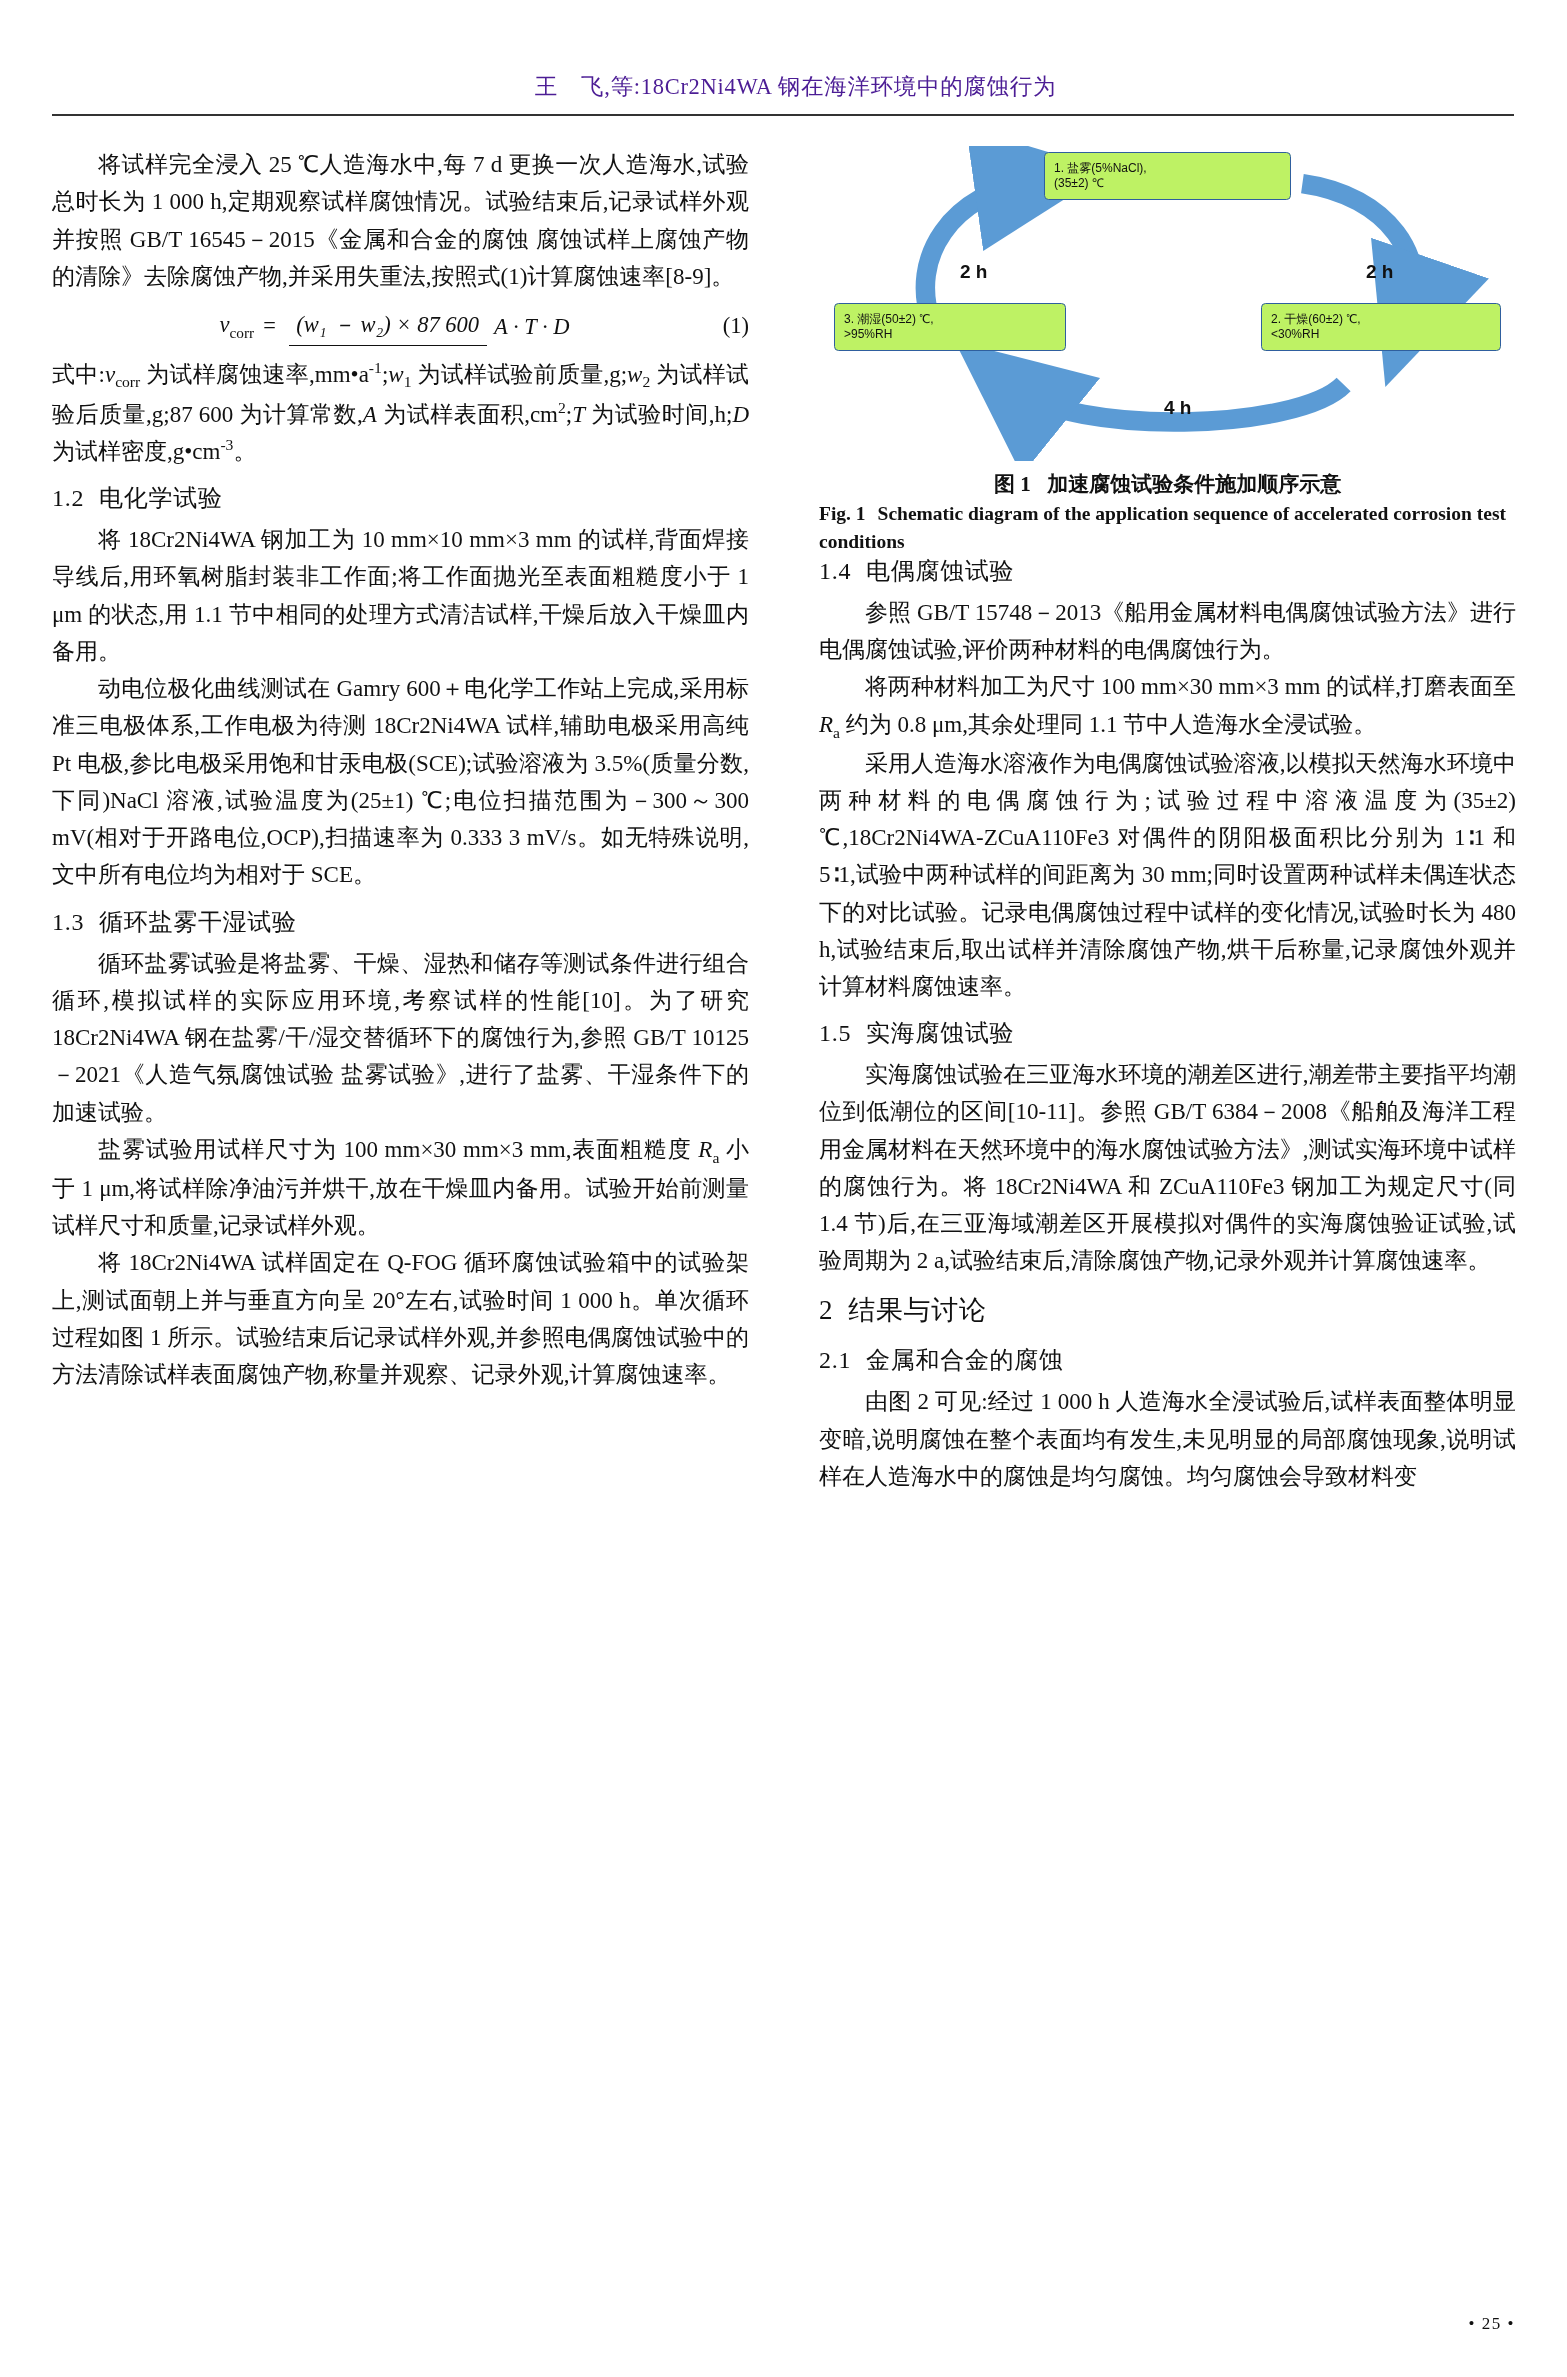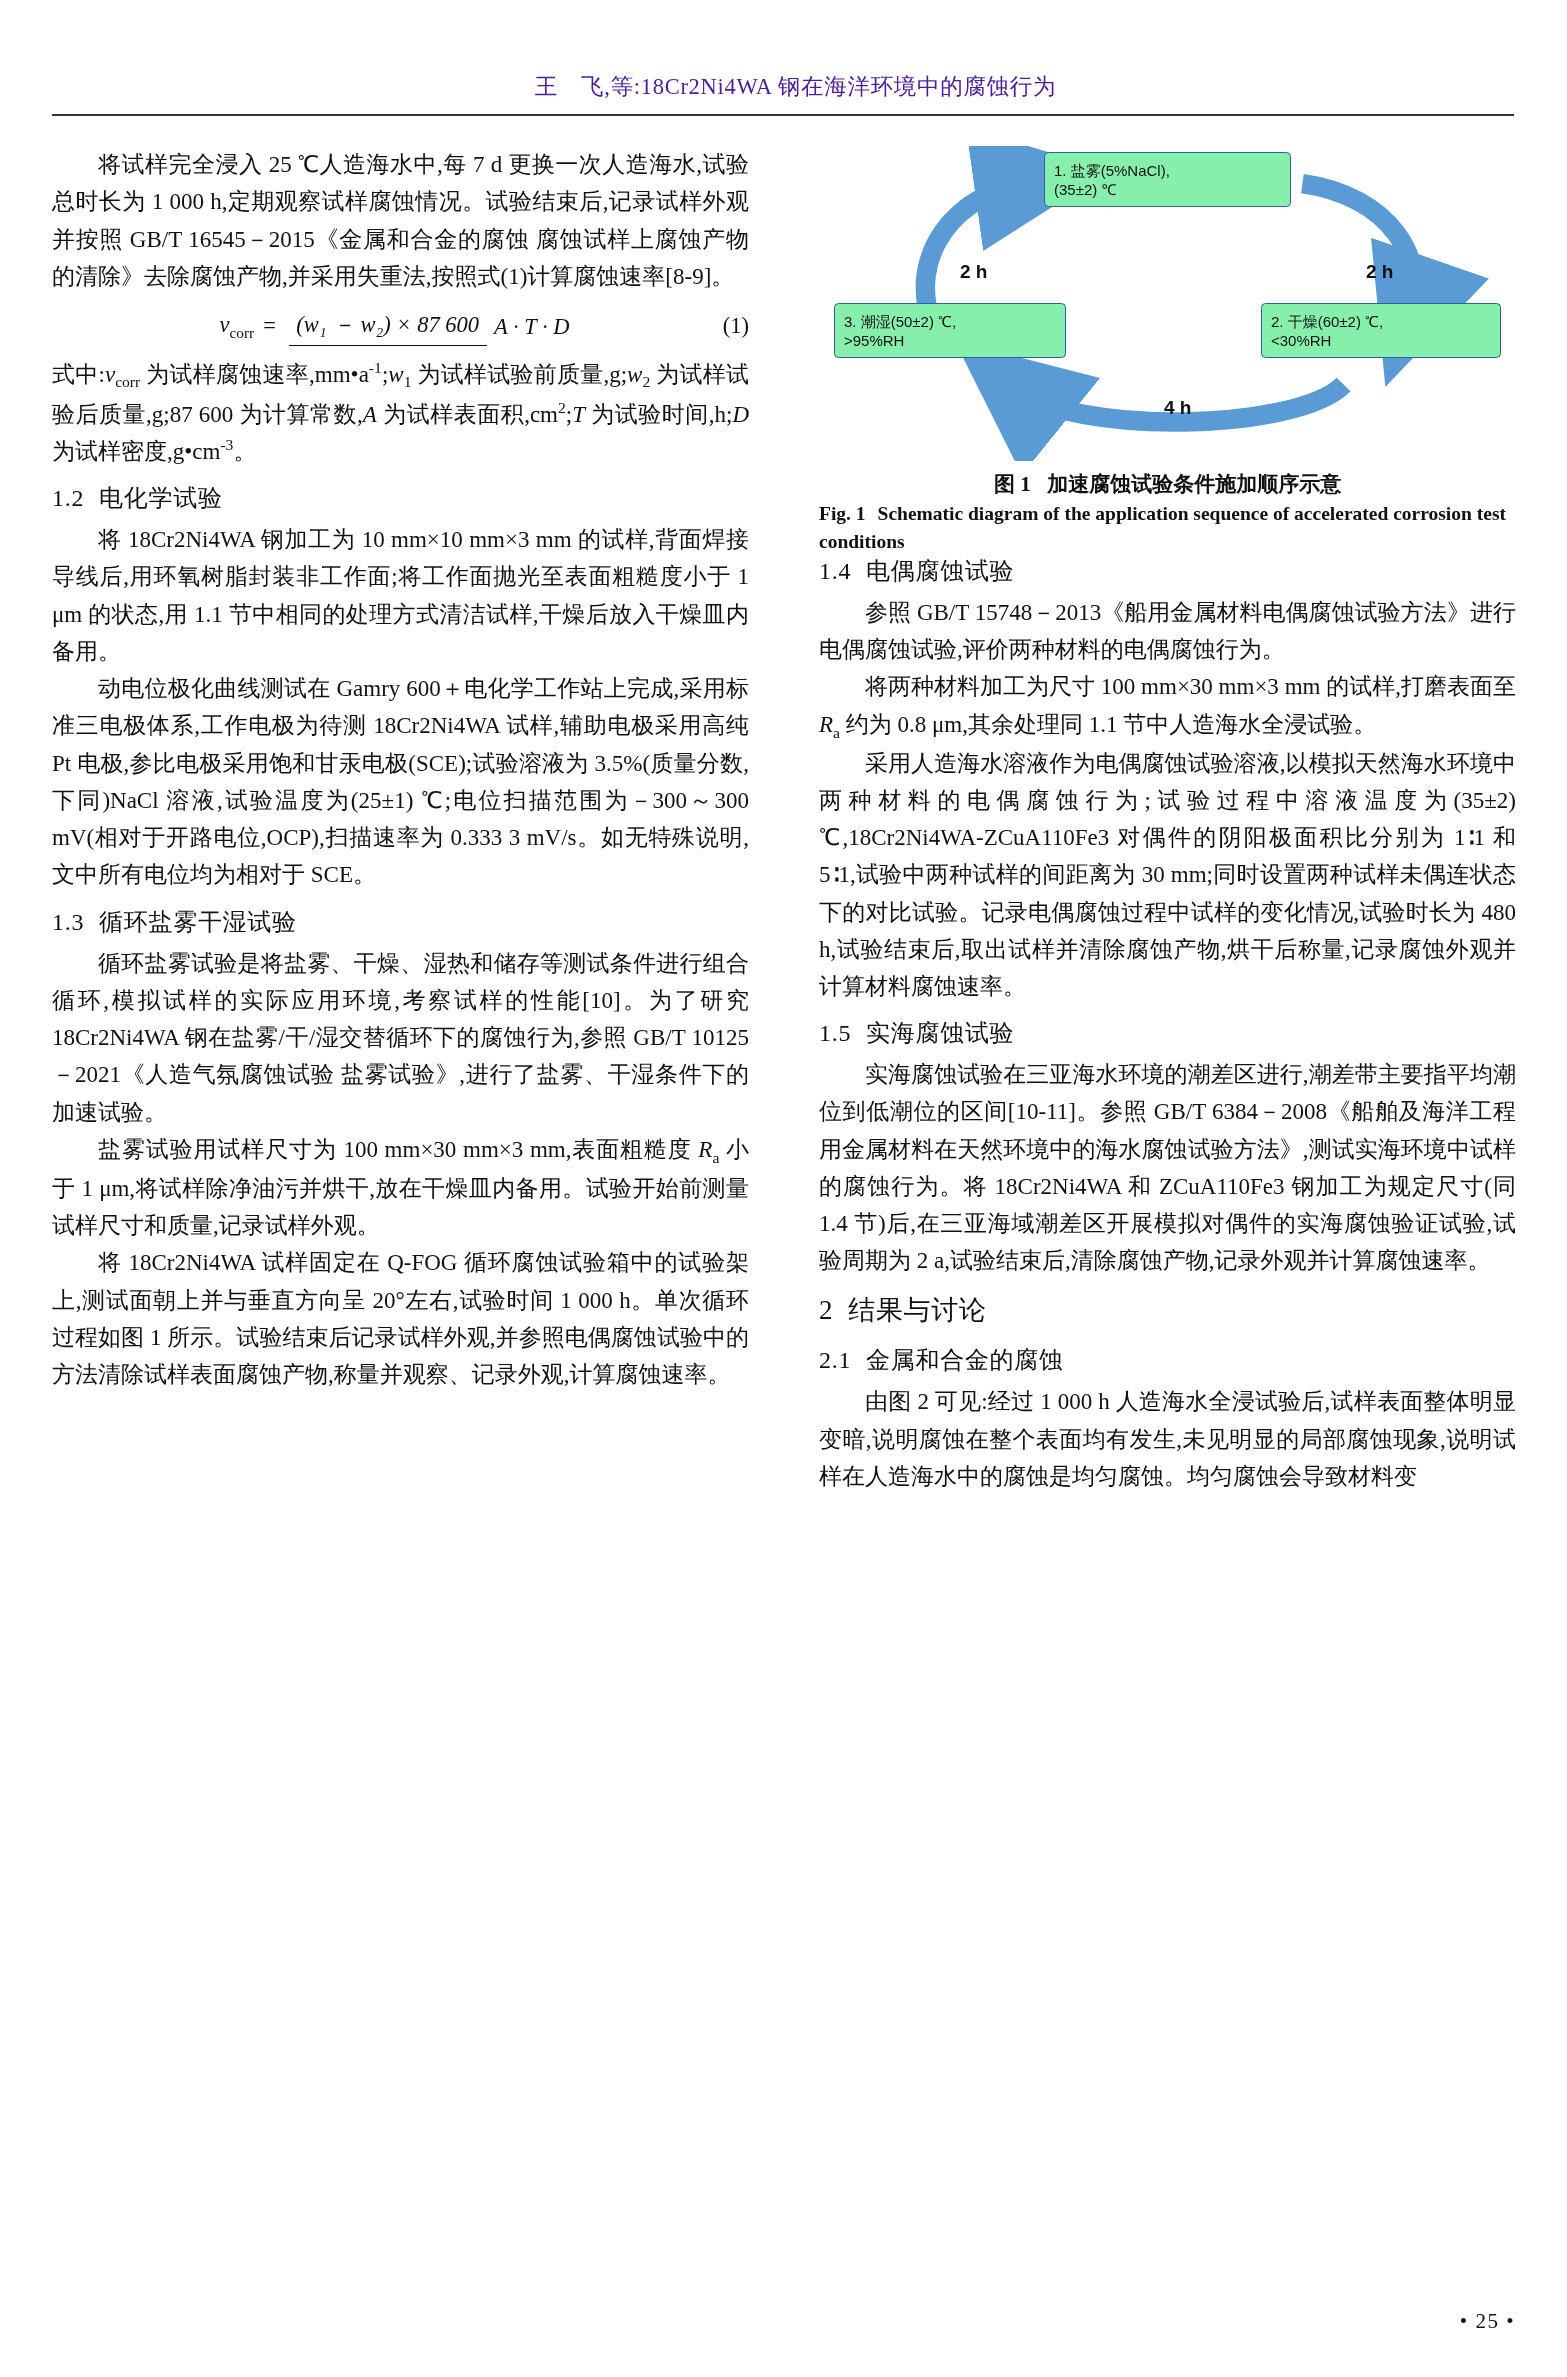--- a/index.html
+++ b/index.html
@@ -118,23 +118,23 @@
   .fig-canvas {
     position: absolute;
     left: 0; top: 0;
     width: 697px;
     height: 315px;
   }
   .fig-box {
     position: absolute;
     box-sizing: border-box;
     border: 1.5px solid #2f5f9e;
-    background: #86efac;
+    background: #bef264;
     border-radius: 4.5px;
-    font-size: 15px;
+    font-size: 12px;
     line-height: 1.28;
     color: #111;
     padding: 7.5px 9px;
     text-align: left;
     font-family: "Liberation Sans", sans-serif;
   }
   #fig-box-1 { left: 225px; top: 6px; width: 247px; }
   #fig-box-2 { left: 442px; top: 157px; width: 240px; }
   #fig-box-3 { left: 15px; top: 157px; width: 232px; }
   .fig-label {
@@ -169,21 +169,21 @@
     font-family: Liberation Serif, serif;
     line-height: 1.45;
   }
   .fig-caption-en .cap-num { margin-right: 12px; }
 
   
   .page-num {
     position: absolute;
     right: 52px;
     bottom: 43px;
-    font-size: 21px;
+    font-size: 17px;
     letter-spacing: 1.5px;
   }
 </style>
 </head>
 <body>
 
 <div class="page">
 
   <div class="running-head">王　飞,等:18Cr2Ni4WA 钢在海洋环境中的腐蚀行为</div>
   <div class="head-rule"></div>

